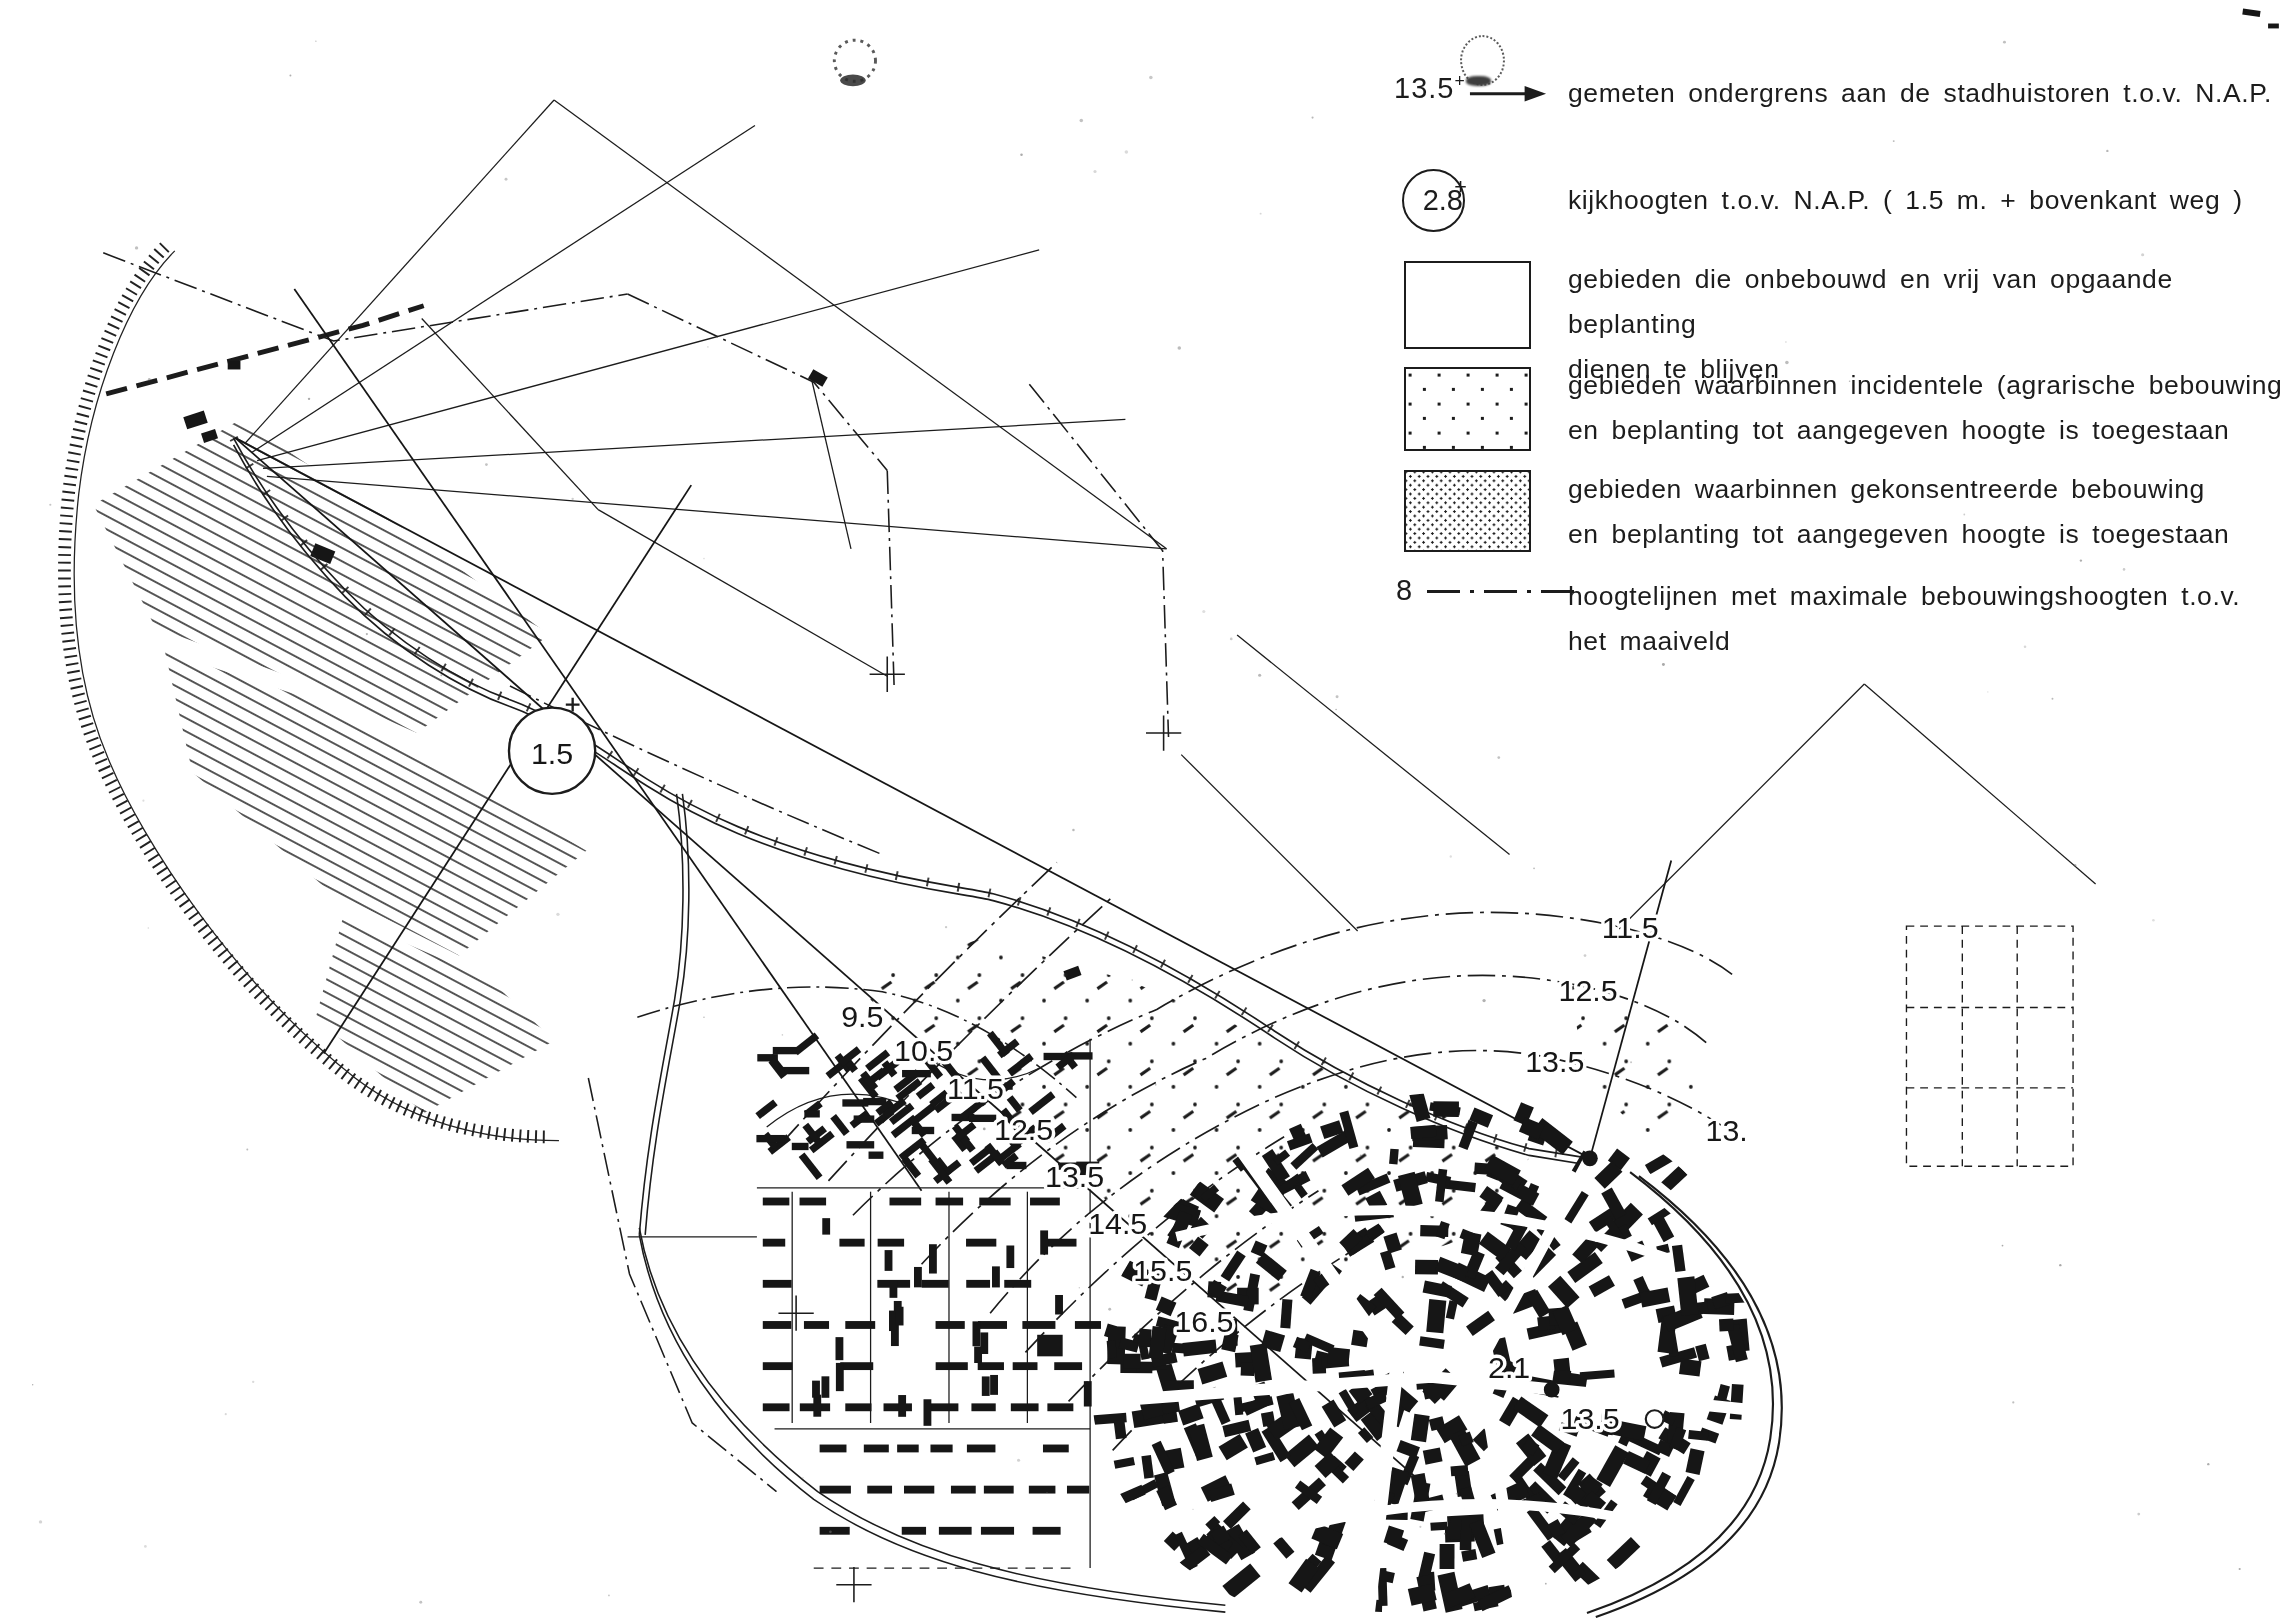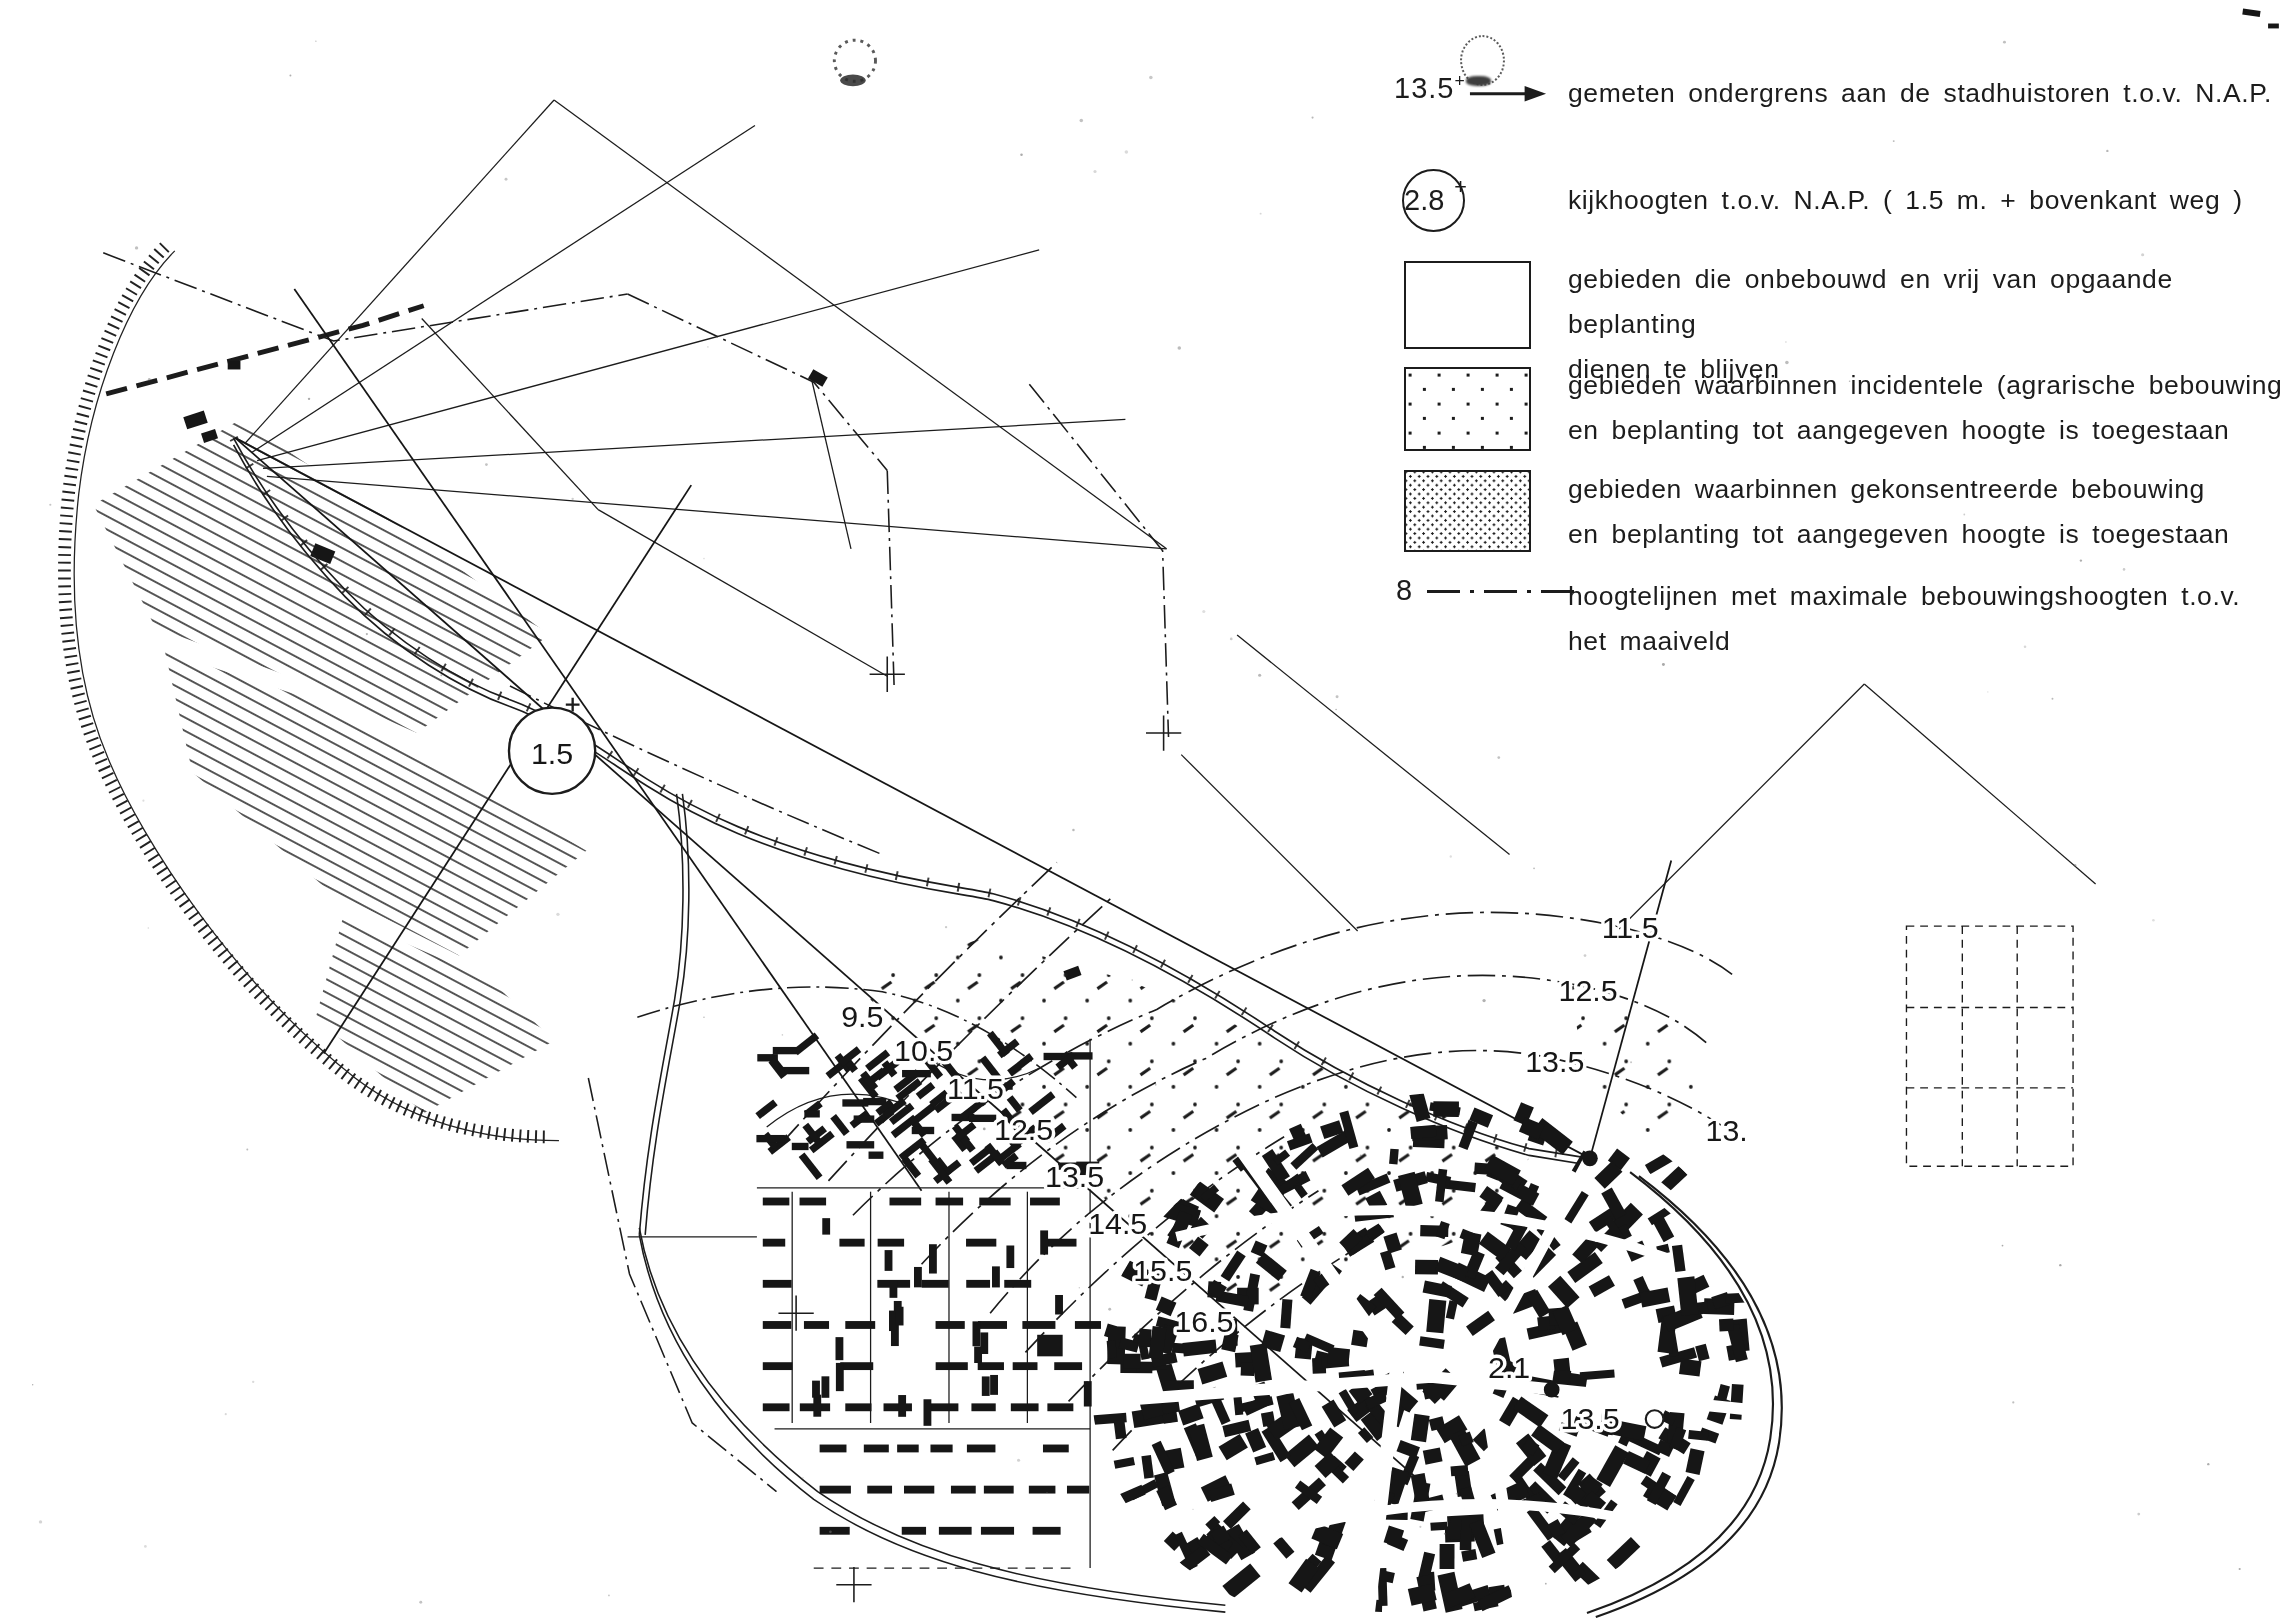--- a/index.html
+++ b/index.html
@@ -15,21 +15,21 @@
   .sym-box{position:absolute;left:1404px;width:123px;border:2px solid #1c1c1c;background:#fff;}
   .sym-box.sparse{background-image:
       radial-gradient(circle,#1c1c1c 1.6px,transparent 1.9px),
       radial-gradient(circle,#1c1c1c 1.6px,transparent 1.9px);
       background-size:29px 29px;background-position:3.9px 5.9px,18.6px 20.6px;}
   .sym-box.dense{background-image:
       radial-gradient(circle,#1c1c1c 1.1px,transparent 1.4px),
       radial-gradient(circle,#1c1c1c 1.1px,transparent 1.4px);
       background-size:8.8px 8.8px;background-position:0 0,4.4px 4.4px;}
   .lg-circle{position:absolute;left:1402px;width:59px;height:59px;border:2.5px solid #1c1c1c;
-      border-radius:50%;text-align:left;line-height:59px;font-size:29px;}
+      border-radius:50%;text-align:right;line-height:59px;font-size:29px;}
   .lg-circle::after{content:"+";position:absolute;right:-3.9px;top:-13.7px;font-size:21.6px;}
   .lg-value{position:absolute;font-size:29px;letter-spacing:1px;}
   .lg-value sup{font-size:17.6px;}
   .stamp{position:absolute;width:41px;height:47px;border:2.9px dotted #4a4a4a;
       border-radius:50%;filter:blur(0.5px);opacity:.9;}
   .stamp::after{content:"";position:absolute;left:3.9px;bottom:-2px;width:25.5px;height:9.8px;
       background:#2a2a2a;border-radius:40%;filter:blur(1px);}
   .dashdot-line{position:absolute;height:2.9px;background:repeating-linear-gradient(90deg,
       #1c1c1c 0 33px,transparent 33px 43px,#1c1c1c 43px 47px,transparent 47px 57px);}
 </style>

